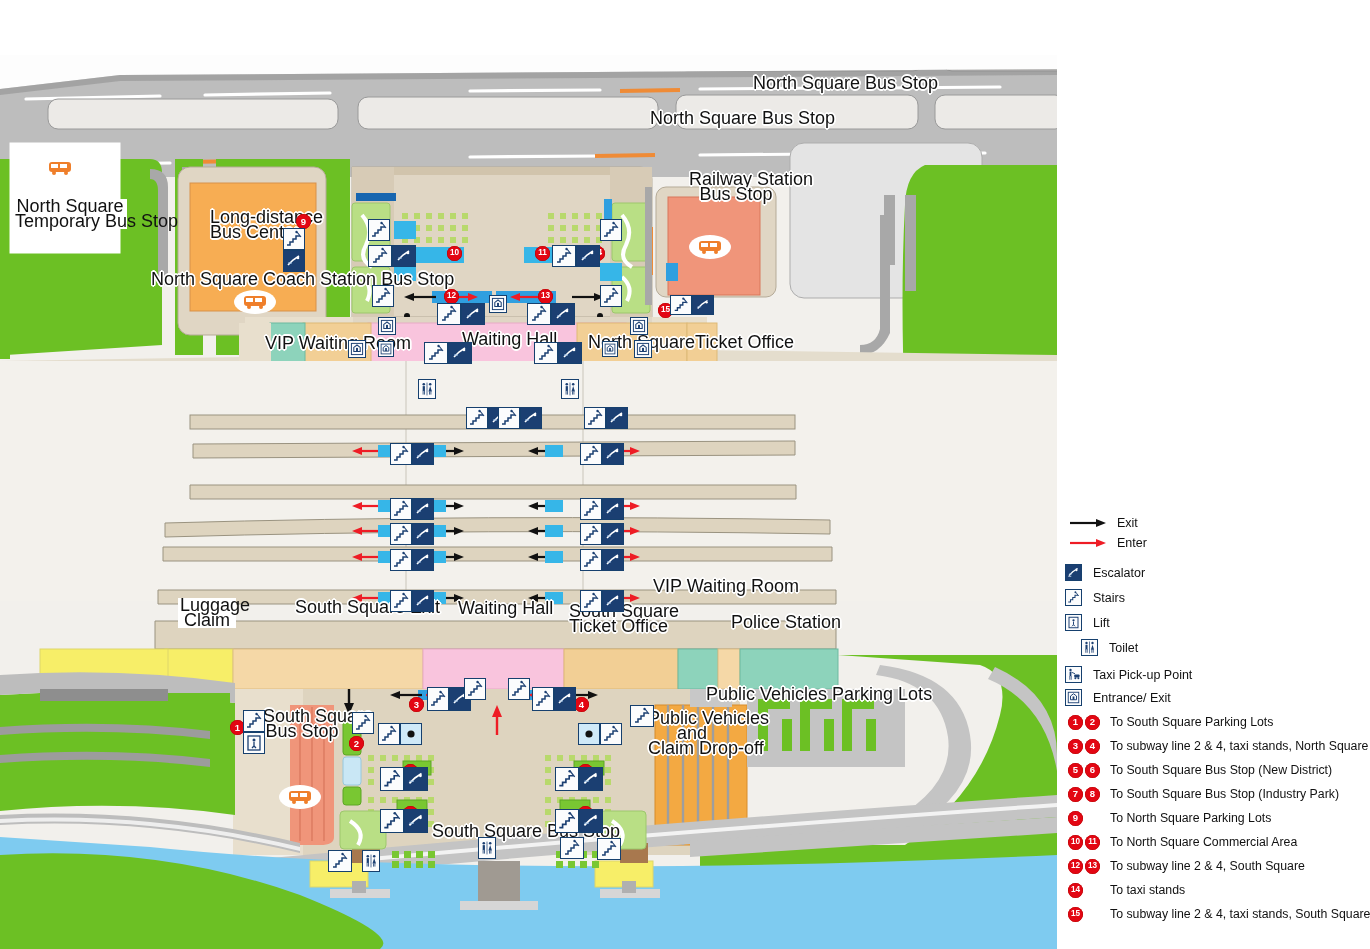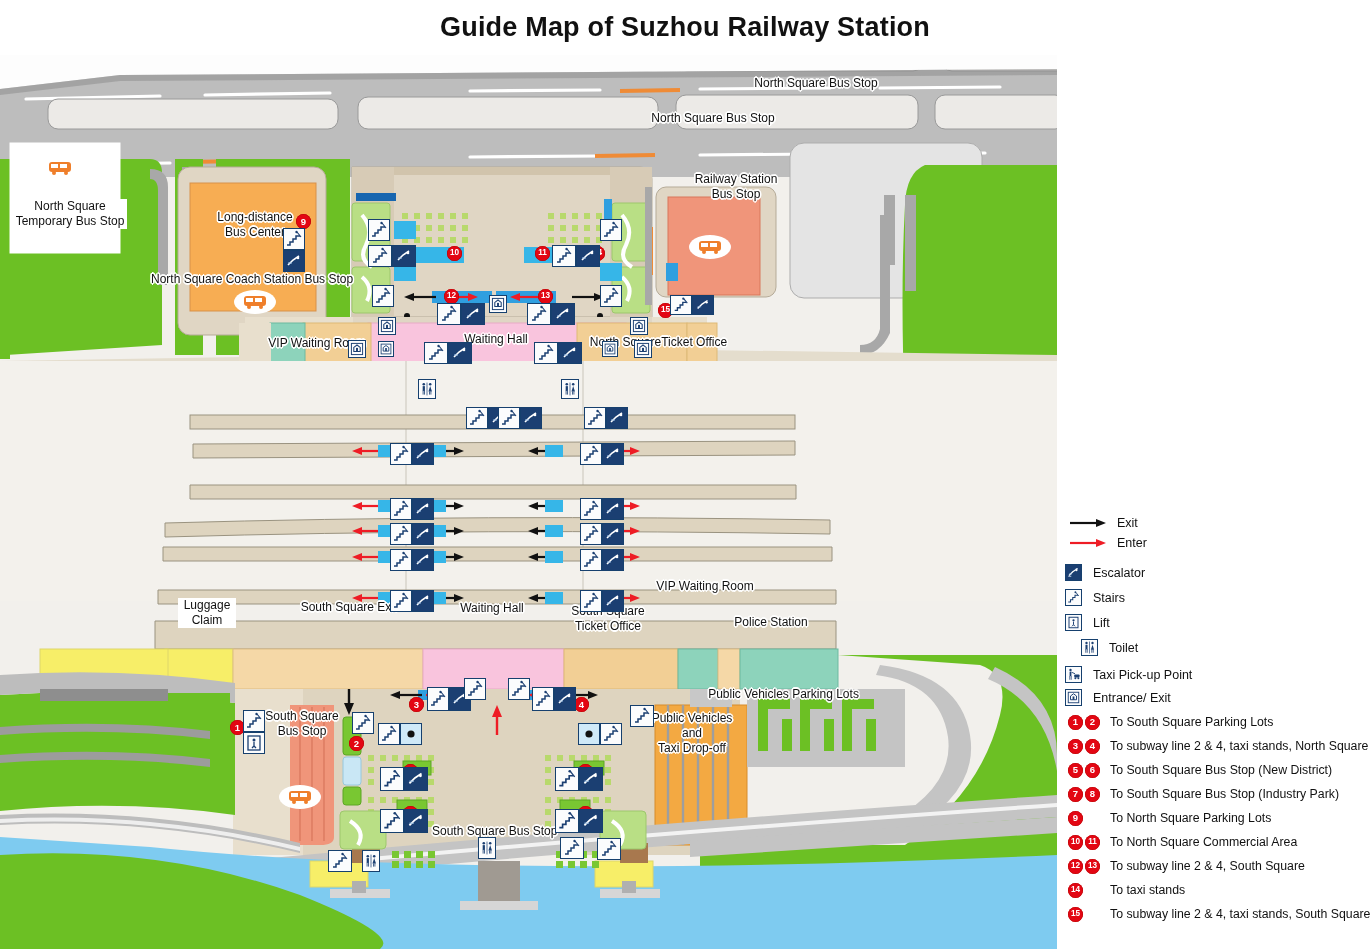--- a/index.html
+++ b/index.html
@@ -12,21 +12,21 @@
     display:flex;align-items:center;justify-content:center;
     font-size:27px;font-weight:bold;color:#111;background:#fff;
     letter-spacing:.2px;
   }
 
   
   #map{position:absolute;left:0;top:55px;width:1057px;height:894px;overflow:hidden;background:#f2f0eb;}
   #map svg{display:block;}
 
   
-  .lbl{position:absolute;font-size:12px;color:#111;white-space:nowrap;line-height:15px;
+  .lbl{position:absolute;font-size:18px;color:#111;white-space:nowrap;line-height:15px;
        text-align:center;pointer-events:none;}
   .lbl.box{background:#fff;padding:0 2px;}
   .lbl.halo{color:#111;text-shadow:
      -1.6px 0 #fff,1.6px 0 #fff,0 -1.6px #fff,0 1.6px #fff,
      -1.2px -1.2px #fff,1.2px -1.2px #fff,-1.2px 1.2px #fff,1.2px 1.2px #fff;}
 
   
   .mk{position:absolute;width:15px;height:15px;border-radius:50%;
       background:#e30613;color:#fff;font-size:9.5px;font-weight:bold;
       display:flex;align-items:center;justify-content:center;
@@ -64,21 +64,20 @@
   
   #wm{position:absolute;left:470px;top:772px;font-size:38px;font-style:italic;
       color:rgba(255,255,255,0.72);white-space:nowrap;font-family:"Liberation Serif",serif;
       text-shadow:0 1px 1px rgba(120,120,120,.35);pointer-events:none;}
 </style>
 </head>
 <body>
 
 <div id="root">
 
-  <div id="title">Guide Map of Suzhou Railway Station</div>
 
   <div id="map">
 
     <svg width="1057" height="894" viewBox="0 0 1057 894">
       <defs>
         <linearGradient id="gRoad" x1="0" y1="0" x2="0" y2="1">
           <stop offset="0" stop-color="#9b9b9b"></stop>
             <stop offset="1" stop-color="#d4d4d4"></stop>
         </linearGradient>
         <linearGradient id="gRoadV" x1="0" y1="0" x2="1" y2="0">
@@ -645,21 +644,21 @@
         </div>
         <div class="lbl halo" style="left: 731px; top: 560px; width: 80px;">
           <div>Police Station</div>
         </div>
         <div class="lbl halo" style="left: 706px; top: 632px; width: 155px;">
           <div>Public Vehicles Parking Lots</div>
         </div>
         <div class="lbl halo" style="left: 648px; top: 656px; width: 88px;">
           <div>Public Vehicles</div>
           <div>and</div>
-          <div>Taxi Drop-off</div>
+          <div>Claim Drop-off</div>
         </div>
         <div class="lbl halo" style="left: 263px; top: 654px; width: 78px;">
           <div>South Square</div>
           <div>Bus Stop</div>
         </div>
         <div class="lbl halo" style="left: 432px; top: 769px; width: 122px;">
           <div>South Square Bus Stop</div>
         </div>
       </div>
 

